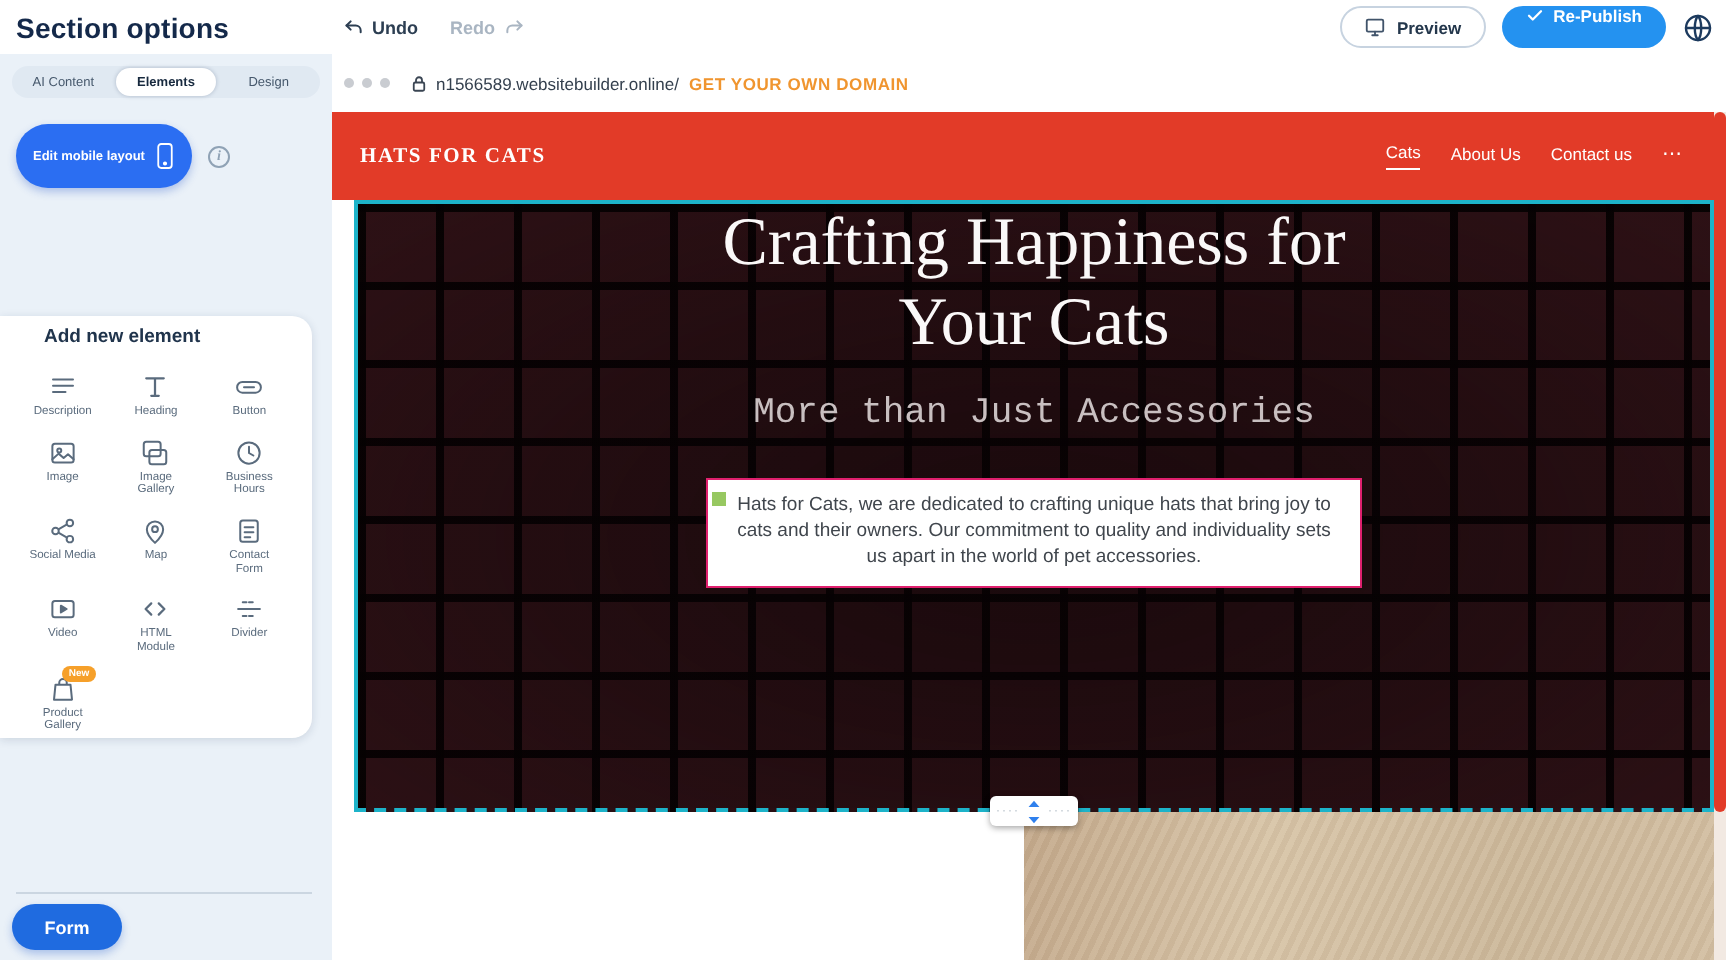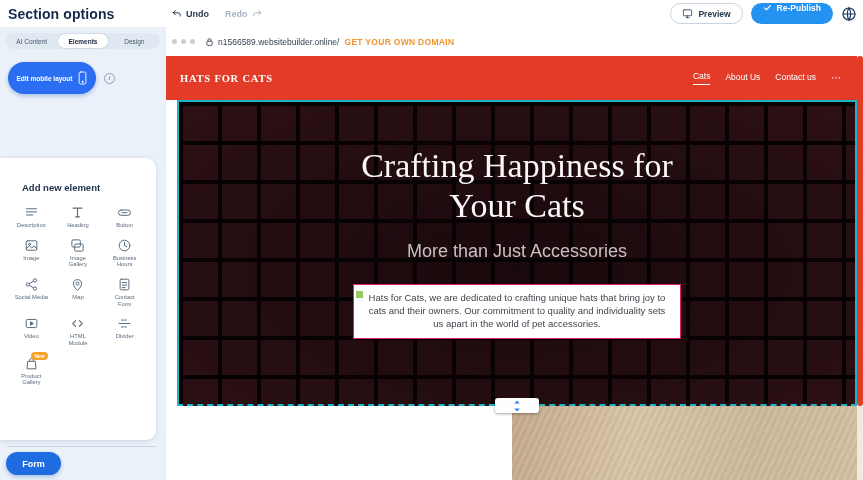--- a/index.html
+++ b/index.html
@@ -56,23 +56,23 @@
     font-size: 6.5px; font-weight: 600; display: flex; align-items: center; justify-content: center;
     gap: 6px; cursor: pointer; box-shadow: 0 2px 4px rgba(30,80,200,.3);
   }
   .info-circle {
     width: 11px; height: 11px; border-radius: 50%; border: 1px solid #8fa2b5; color: #8fa2b5;
     font-size: 7px; font-style: italic; font-weight: 700; font-family: "Liberation Serif", serif;
     display: flex; align-items: center; justify-content: center; cursor: pointer;
   }
 
   .add-card {
-    position: absolute; left: 0; top: 131px; width: 156px; height: 282px;
+    position: absolute; left: 0; top: 131px; width: 156px; height: 211px;
     background: #fff; border-radius: 0 10px 10px 0; box-shadow: 0 1px 5px rgba(20,40,80,.14);
-    padding-top: 24px;
+    padding-top: 5px;
   }
   .add-title { margin-left: 22px; font-size: 9.5px; font-weight: 600; color: #20344c; }
   .el-grid { display: grid; grid-template-columns: repeat(3, 1fr); margin: 7px 8px 0 8px; row-gap: 1px; }
   .el-cell {
     display: flex; flex-direction: column; align-items: center; gap: 2px;
     padding: 5px 0 3px 0; position: relative; cursor: pointer; border-radius: 4px;
   }
   .el-cell svg { width: 15px; height: 15px; }
   .el-label { font-size: 5.8px; color: #5a6b7d; text-align: center; line-height: 1.15; max-width: 34px; }
   .new-badge {
@@ -111,28 +111,28 @@
   .hero {
     position: absolute; top: 73px; left: 0; right: 6px; height: 306px;
     border: 2px solid #1db3c9; border-bottom: 2px dashed #1db3c9;
     background-color: #351419;
     background-image:
       radial-gradient(ellipse at 50% 55%, rgba(8,2,4,.62) 0%, rgba(8,2,4,.38) 55%, rgba(8,2,4,.18) 100%),
       linear-gradient(90deg, rgba(5,1,2,.95) 0 4px, transparent 4px),
       linear-gradient(rgba(5,1,2,.95) 0 4px, transparent 4px);
     background-size: auto, 39px 39px, 39px 39px;
     display: flex; flex-direction: column; align-items: center;
-    padding-top: 44px; z-index: 1; margin-left: 11px;
+    z-index: 1; margin-left: 11px;
   }
   .hero-heading {
     font-family: "Liberation Serif", serif; font-size: 34px; line-height: 1.18;
     color: #faf8f8; text-align: center; font-weight: 500; max-width: 370px; cursor: pointer;
   }
   .hero-sub {
-    margin-top: 15px; font-family: Liberation Sans, sans-serif; font-size: 18px;
+    margin-top: 15px; font-family: Liberation Mono, monospace; font-size: 18px;
     color: #c8bfc0; text-align: center; cursor: pointer;
   }
   .hero-textbox {
     margin-top: 22px; width: 328px; background: #fff; border: 1.5px solid #e0206e;
     padding: 7px 12px; font-size: 9.5px; line-height: 1.35; color: #40464d;
     text-align: center; position: relative; cursor: pointer;
   }
   .green-handle {
     position: absolute; left: 1px; top: 5px; width: 9px; height: 9px;
     background: #97c861; border: 1px solid #fff; cursor: grab;

